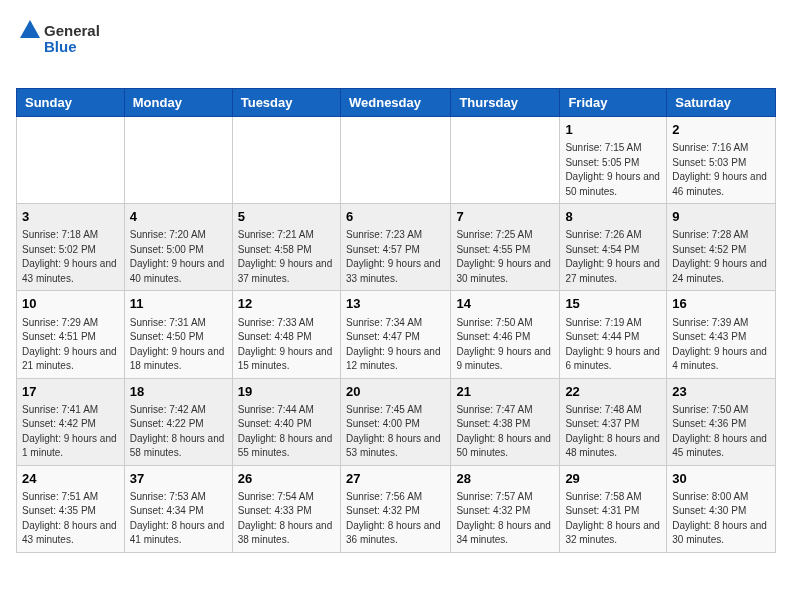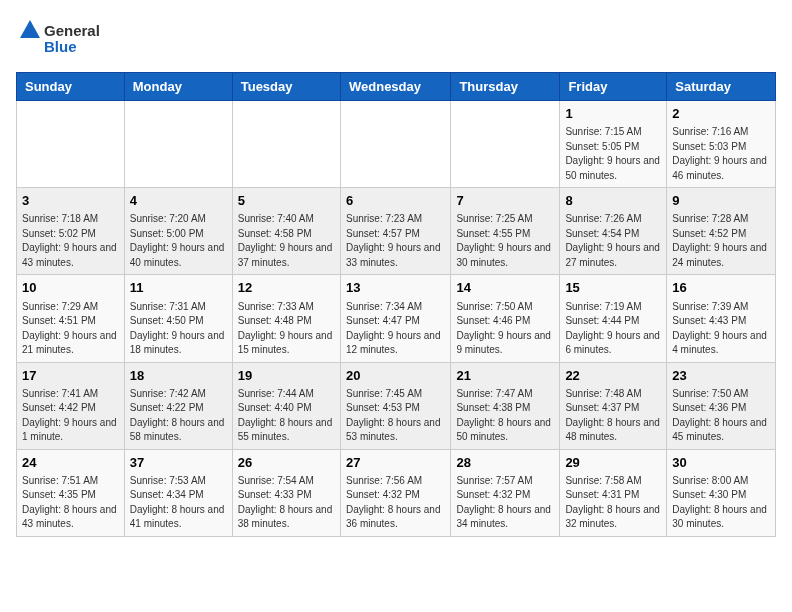--- a/index.html
+++ b/index.html
@@ -7,21 +7,21 @@
       font-family: Arial, sans-serif;
       background: #fff;
       width: 792px;
       min-height: 612px;
       padding: 16px;
     }
     .header-area {
       display: flex;
       justify-content: space-between;
       align-items: flex-start;
-      margin-bottom: 12px;
+      margin-bottom: 28px;
     }
     .logo {
       display: flex;
       align-items: center;
       gap: 4px;
     }
     .title-area {
       text-align: right;
     }
     .month-title {
@@ -134,21 +134,21 @@
 Daylight: 9 hours and 43 minutes.</div>
         </td>
         <td>
           <span class="day-number">4</span>
           <div class="day-info">Sunrise: 7:20 AM
 Sunset: 5:00 PM
 Daylight: 9 hours and 40 minutes.</div>
         </td>
         <td>
           <span class="day-number">5</span>
-          <div class="day-info">Sunrise: 7:40 AM
+          <div class="day-info">Sunrise: 7:21 AM
 Sunset: 4:58 PM
 Daylight: 9 hours and 37 minutes.</div>
         </td>
         <td>
           <span class="day-number">6</span>
           <div class="day-info">Sunrise: 7:23 AM
 Sunset: 4:57 PM
 Daylight: 9 hours and 33 minutes.</div>
         </td>
         <td>
@@ -229,21 +229,21 @@
         </td>
         <td>
           <span class="day-number">19</span>
           <div class="day-info">Sunrise: 7:44 AM
 Sunset: 4:40 PM
 Daylight: 8 hours and 55 minutes.</div>
         </td>
         <td>
           <span class="day-number">20</span>
           <div class="day-info">Sunrise: 7:45 AM
-Sunset: 4:53 PM
+Sunset: 4:00 PM
 Daylight: 8 hours and 53 minutes.</div>
         </td>
         <td>
           <span class="day-number">21</span>
           <div class="day-info">Sunrise: 7:47 AM
 Sunset: 4:38 PM
 Daylight: 8 hours and 50 minutes.</div>
         </td>
         <td>
           <span class="day-number">22</span>

